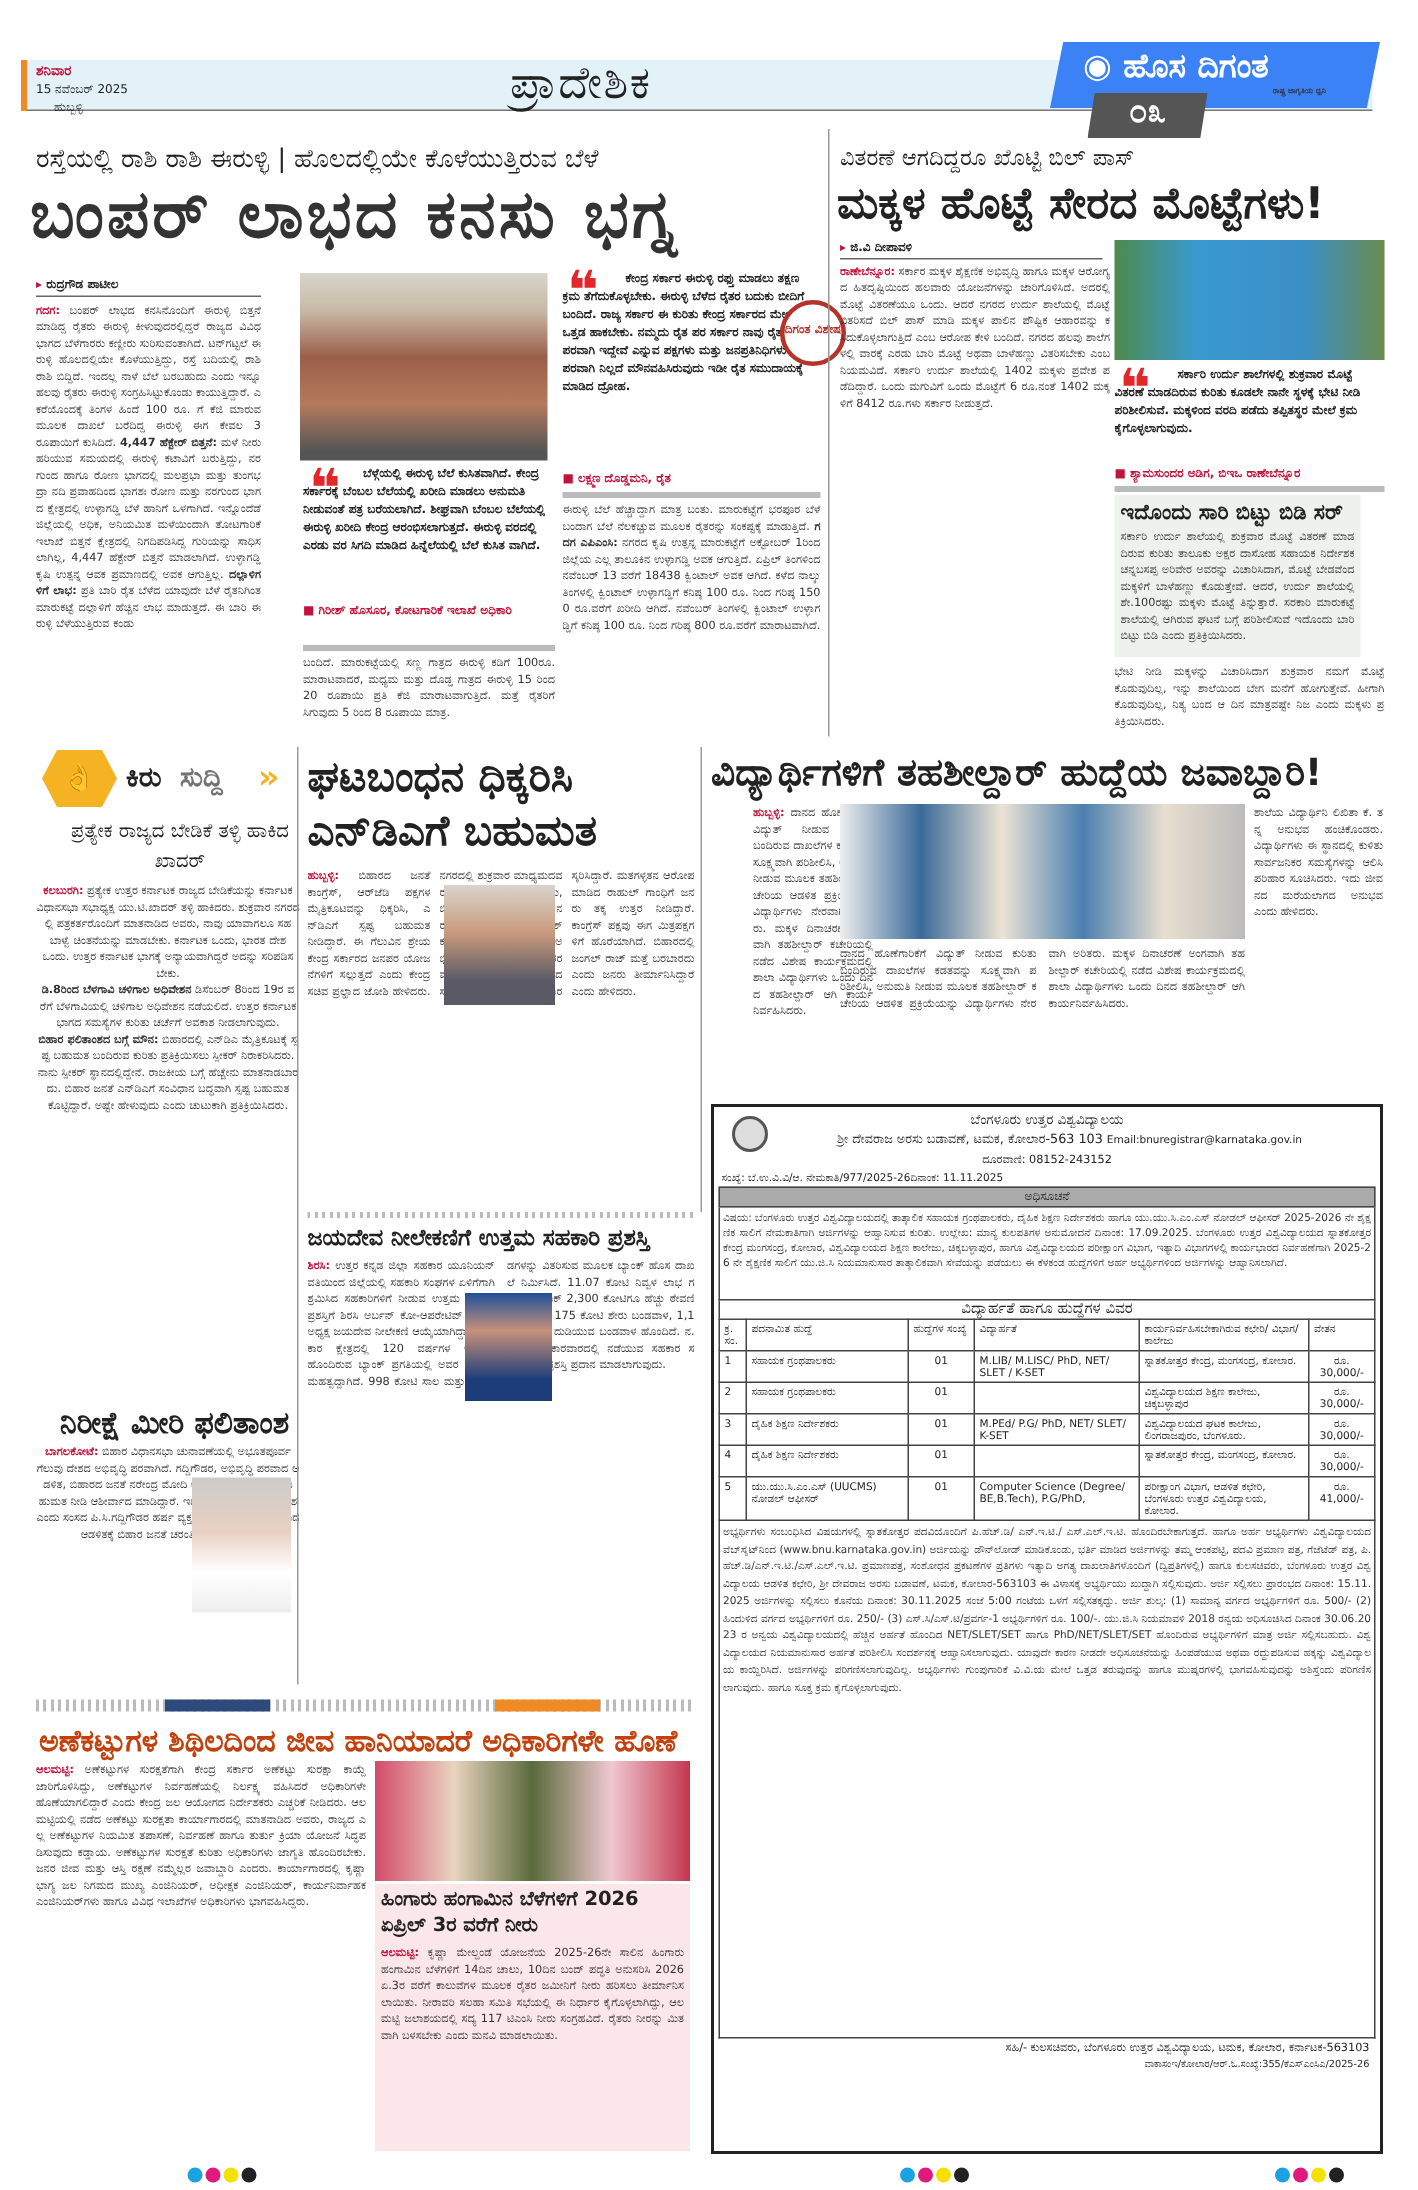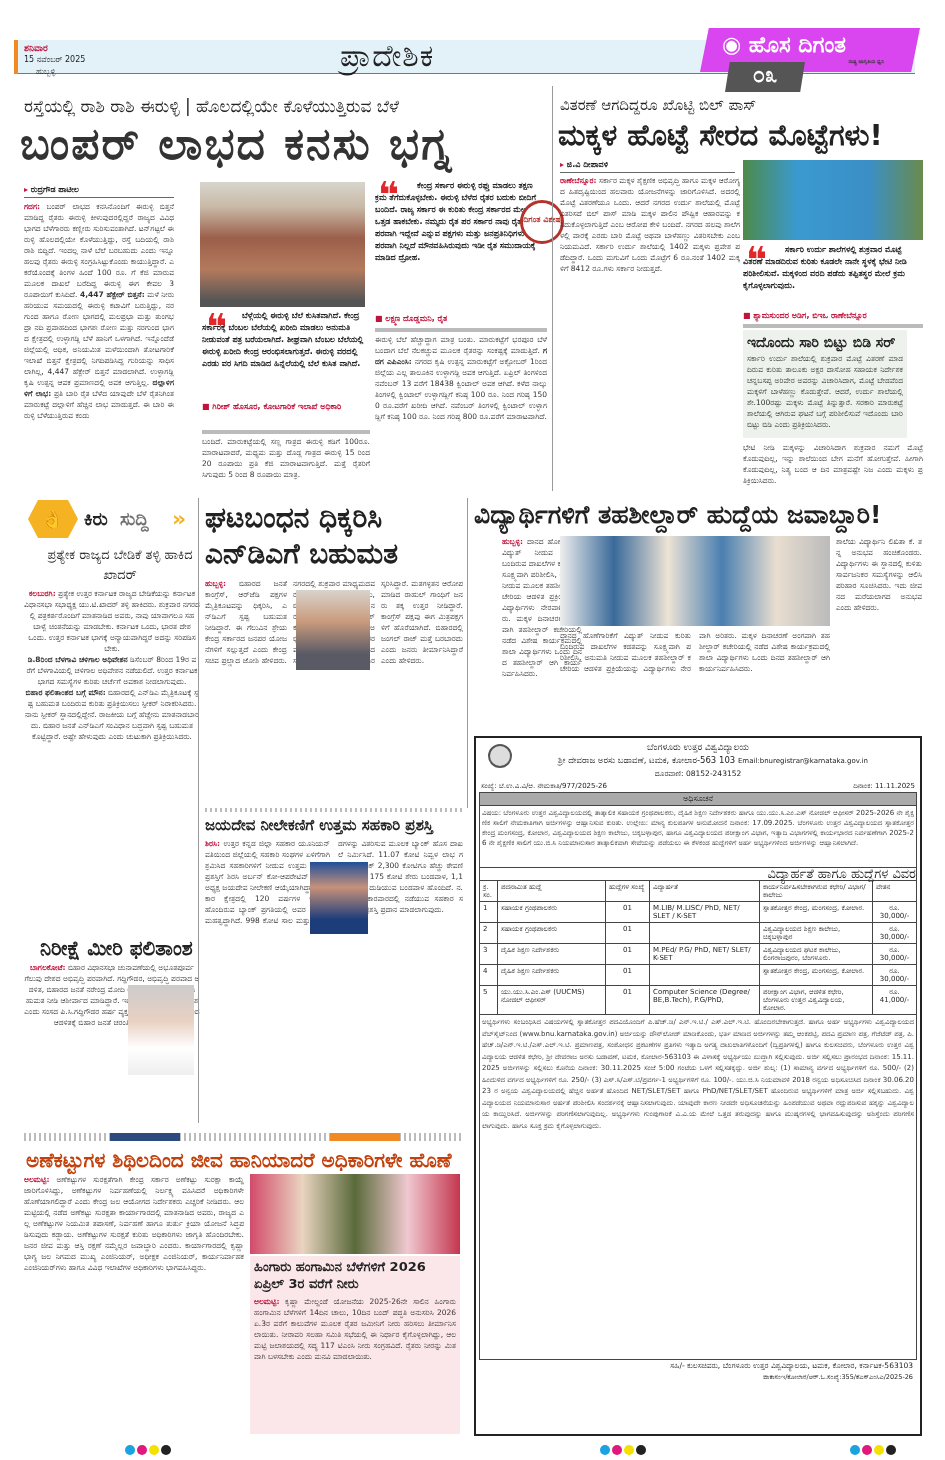--- a/index.html
+++ b/index.html
@@ -6,21 +6,21 @@
 body{width:945px;height:1460px;background:#fff;font-family:"DejaVu Sans",sans-serif;color:#222;position:relative;overflow:hidden}
 .abs{position:absolute}
 .txt{font-size:7.5px;line-height:11px;color:#333;text-align:justify;word-break:break-all;overflow:hidden}
 .txt b{color:#c0143c}
 .hdr{left:14px;top:40px;width:901px;height:34px;background:#e3f1f8;border-bottom:1px solid #777}
 .orange-bar{left:14px;top:40px;width:4px;height:34px;background:#f08a24}
 .day{left:24px;top:43px;font-size:9px;color:#c0143c;font-weight:bold}
 .date{left:24px;top:55px;font-size:8px}
 .city{left:36px;top:67px;font-size:8px}
 .section{left:340px;top:38px;font-size:30px;font-weight:normal;letter-spacing:1px}
-.logo{left:700px;top:28px;width:220px;height:44px;background:#d946ef;clip-path:polygon(4% 0,100% 0,96% 100%,0 100%);color:#fff;font-size:22px;font-weight:bold;padding:4px 0 0 22px}
+.logo{left:700px;top:28px;width:220px;height:44px;background:#3b82f6;clip-path:polygon(4% 0,100% 0,96% 100%,0 100%);color:#fff;font-size:22px;font-weight:bold;padding:4px 0 0 22px}
 .logo-sub{position:absolute;right:36px;top:30px;font-size:5px;color:#333}
 .pg{left:725px;top:62px;width:80px;height:30px;background:#555;color:#fff;font-size:22px;font-weight:bold;text-align:center;clip-path:polygon(6% 0,100% 0,94% 100%,0 100%)}
 .kicker{font-size:17px;color:#222}
 .big{font-size:44px;font-weight:bold;letter-spacing:2px;color:#333}
 .h2{font-size:30px;color:#222;font-weight:bold}
 .byline{font-size:8px;font-weight:bold;color:#222}
 .byline::before{content:"▸ ";color:#c0143c}
 .photo{background:linear-gradient(135deg,#8a7866,#b9a18a 40%,#7d5a46 70%,#cfc3b3)}
 .quote{font-size:8px;line-height:12px;color:#222;font-weight:bold}
 .qmark{font-size:36px;line-height:30px;color:#e3262a;font-weight:bold}
@@ -136,27 +136,27 @@
 <div class="abs" style="left:310px;top:862px;width:58px;height:72px;background:linear-gradient(180deg,#1f4f9a,#c7917a 35%,#1d3d7a 80%)"></div>
 
 <div class="abs notice" style="left:474px;top:736px;width:448px;height:700px;padding:3px">
   <div style="position:absolute;left:12px;top:6px;width:24px;height:24px;border-radius:50%;border:2px solid #555;background:#ddd"></div>
   <div style="text-align:center;font-size:9px;line-height:13px">ಬೆಂಗಳೂರು ಉತ್ತರ ವಿಶ್ವವಿದ್ಯಾಲಯ</div>
   <div style="text-align:center;font-size:8.5px;line-height:13px;padding-left:30px">
     <span>ಶ್ರೀ ದೇವರಾಜ ಅರಸು ಬಡಾವಣೆ, ಟಮಕ, ಕೋಲಾರ-563 103</span>
     <span style="font-size:7px">Email:bnuregistrar@karnataka.gov.in</span>
   </div>
   <div style="text-align:center;font-size:7.5px;line-height:12px">ದೂರವಾಣಿ: 08152-243152</div>
-  <div style="display:flex;justify-content:space-between;font-size:7px;line-height:12px;padding:0 2px">
+  <div style="display:flex;justify-content:flex-start;font-size:7px;line-height:12px;padding:0 2px">
     <span>ಸಂಖ್ಯೆ: ಬೆ.ಉ.ವಿ.ವಿ/ಆ. ನೇಮಕಾತಿ/977/2025-26</span>
     <span>ದಿನಾಂಕ: 11.11.2025</span>
   </div>
   <div style="background:#aaa;text-align:center;font-size:8px;line-height:12px;border:1px solid #444">ಅಧಿಸೂಚನೆ</div>
   <div class="txt" style="border:1px solid #444;border-top:none;padding:2px;height:62px;font-size:7px;line-height:10px">ವಿಷಯ: ಬೆಂಗಳೂರು ಉತ್ತರ ವಿಶ್ವವಿದ್ಯಾಲಯದಲ್ಲಿ ತಾತ್ಕಾಲಿಕ ಸಹಾಯಕ ಗ್ರಂಥಪಾಲಕರು, ದೈಹಿಕ ಶಿಕ್ಷಣ ನಿರ್ದೇಶಕರು ಹಾಗೂ ಯು.ಯು.ಸಿ.ಎಂ.ಎಸ್ ನೋಡಲ್ ಆಫೀಸರ್ 2025-2026 ನೇ ಶೈಕ್ಷಣಿಕ ಸಾಲಿಗೆ ನೇಮಕಾತಿಗಾಗಿ ಅರ್ಜಿಗಳನ್ನು ಆಹ್ವಾನಿಸುವ ಕುರಿತು. ಉಲ್ಲೇಖ: ಮಾನ್ಯ ಕುಲಪತಿಗಳ ಅನುಮೋದನೆ ದಿನಾಂಕ: 17.09.2025. ಬೆಂಗಳೂರು ಉತ್ತರ ವಿಶ್ವವಿದ್ಯಾಲಯದ ಸ್ನಾತಕೋತ್ತರ ಕೇಂದ್ರ ಮಂಗಸಂದ್ರ, ಕೋಲಾರ, ವಿಶ್ವವಿದ್ಯಾಲಯದ ಶಿಕ್ಷಣ ಕಾಲೇಜು, ಚಿಕ್ಕಬಳ್ಳಾಪುರ, ಹಾಗೂ ವಿಶ್ವವಿದ್ಯಾಲಯದ ಪರೀಕ್ಷಾಂಗ ವಿಭಾಗ, ಇತ್ಯಾದಿ ವಿಭಾಗಗಳಲ್ಲಿ ಕಾರ್ಯಭಾರದ ನಿರ್ವಹಣೆಗಾಗಿ 2025-26 ನೇ ಶೈಕ್ಷಣಿಕ ಸಾಲಿಗೆ ಯು.ಜಿ.ಸಿ ನಿಯಮಾನುಸಾರ ತಾತ್ಕಾಲಿಕವಾಗಿ ಸೇವೆಯನ್ನು ಪಡೆಯಲು ಈ ಕೆಳಕಂಡ ಹುದ್ದೆಗಳಿಗೆ ಅರ್ಹ ಅಭ್ಯರ್ಥಿಗಳಿಂದ ಅರ್ಜಿಗಳನ್ನು ಆಹ್ವಾನಿಸಲಾಗಿದೆ.</div>
-  <div style="text-align:right;font-size:13px;line-height:12px;border-left:1px solid #444;border-right:1px solid #444">ವಿದ್ಯಾರ್ಹತೆ ಹಾಗೂ ಹುದ್ದೆಗಳ ವಿವರ</div>
+  <div style="text-align:center;font-size:10px;line-height:12px;border-left:1px solid #444;border-right:1px solid #444">ವಿದ್ಯಾರ್ಹತೆ ಹಾಗೂ ಹುದ್ದೆಗಳ ವಿವರ</div>
   <table>
     <thead>
         <tr>
       <th style="width:18px">ಕ್ರ. ಸಂ.</th>
       <th style="width:108px">ಪದನಾಮಿತ ಹುದ್ದೆ</th>
       <th style="width:44px">ಹುದ್ದೆಗಳ ಸಂಖ್ಯೆ</th>
       <th style="width:110px">ವಿದ್ಯಾರ್ಹತೆ</th>
       <th>ಕಾರ್ಯನಿರ್ವಹಿಸಬೇಕಾಗಿರುವ ಕಛೇರಿ/ ವಿಭಾಗ/ ಕಾಲೇಜು</th>
       <th style="width:44px">ವೇತನ</th>
     </tr>

